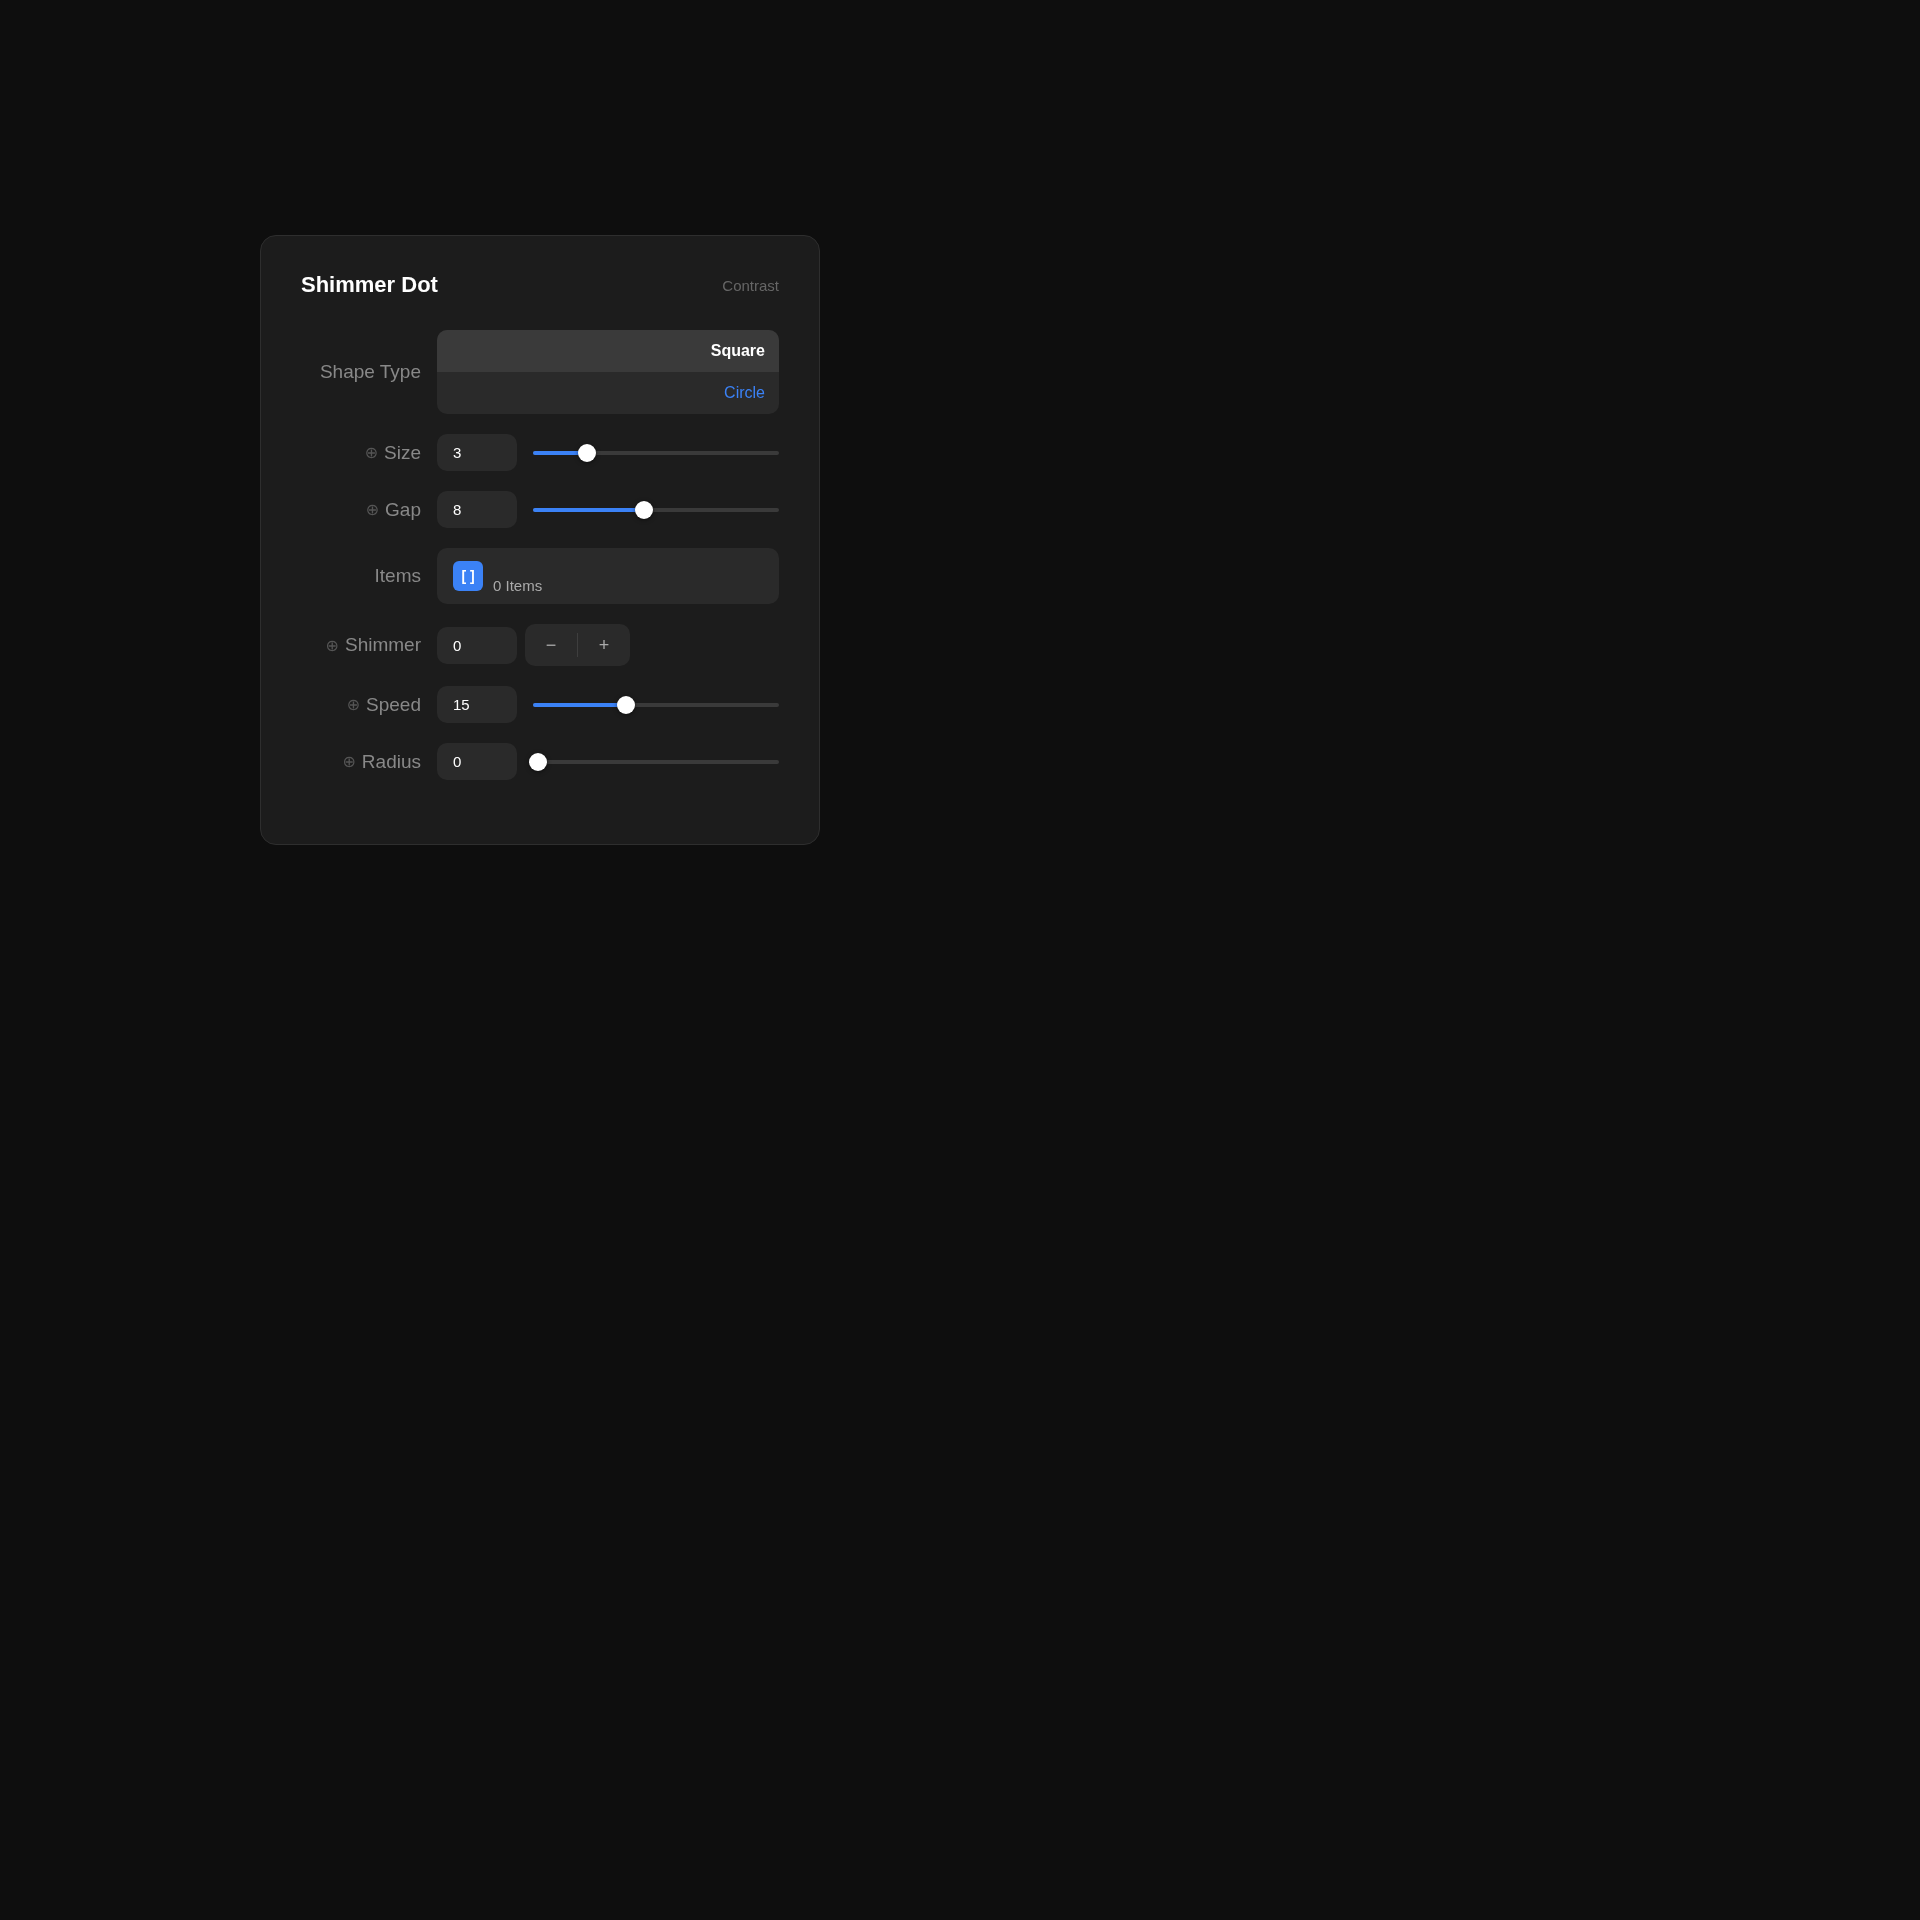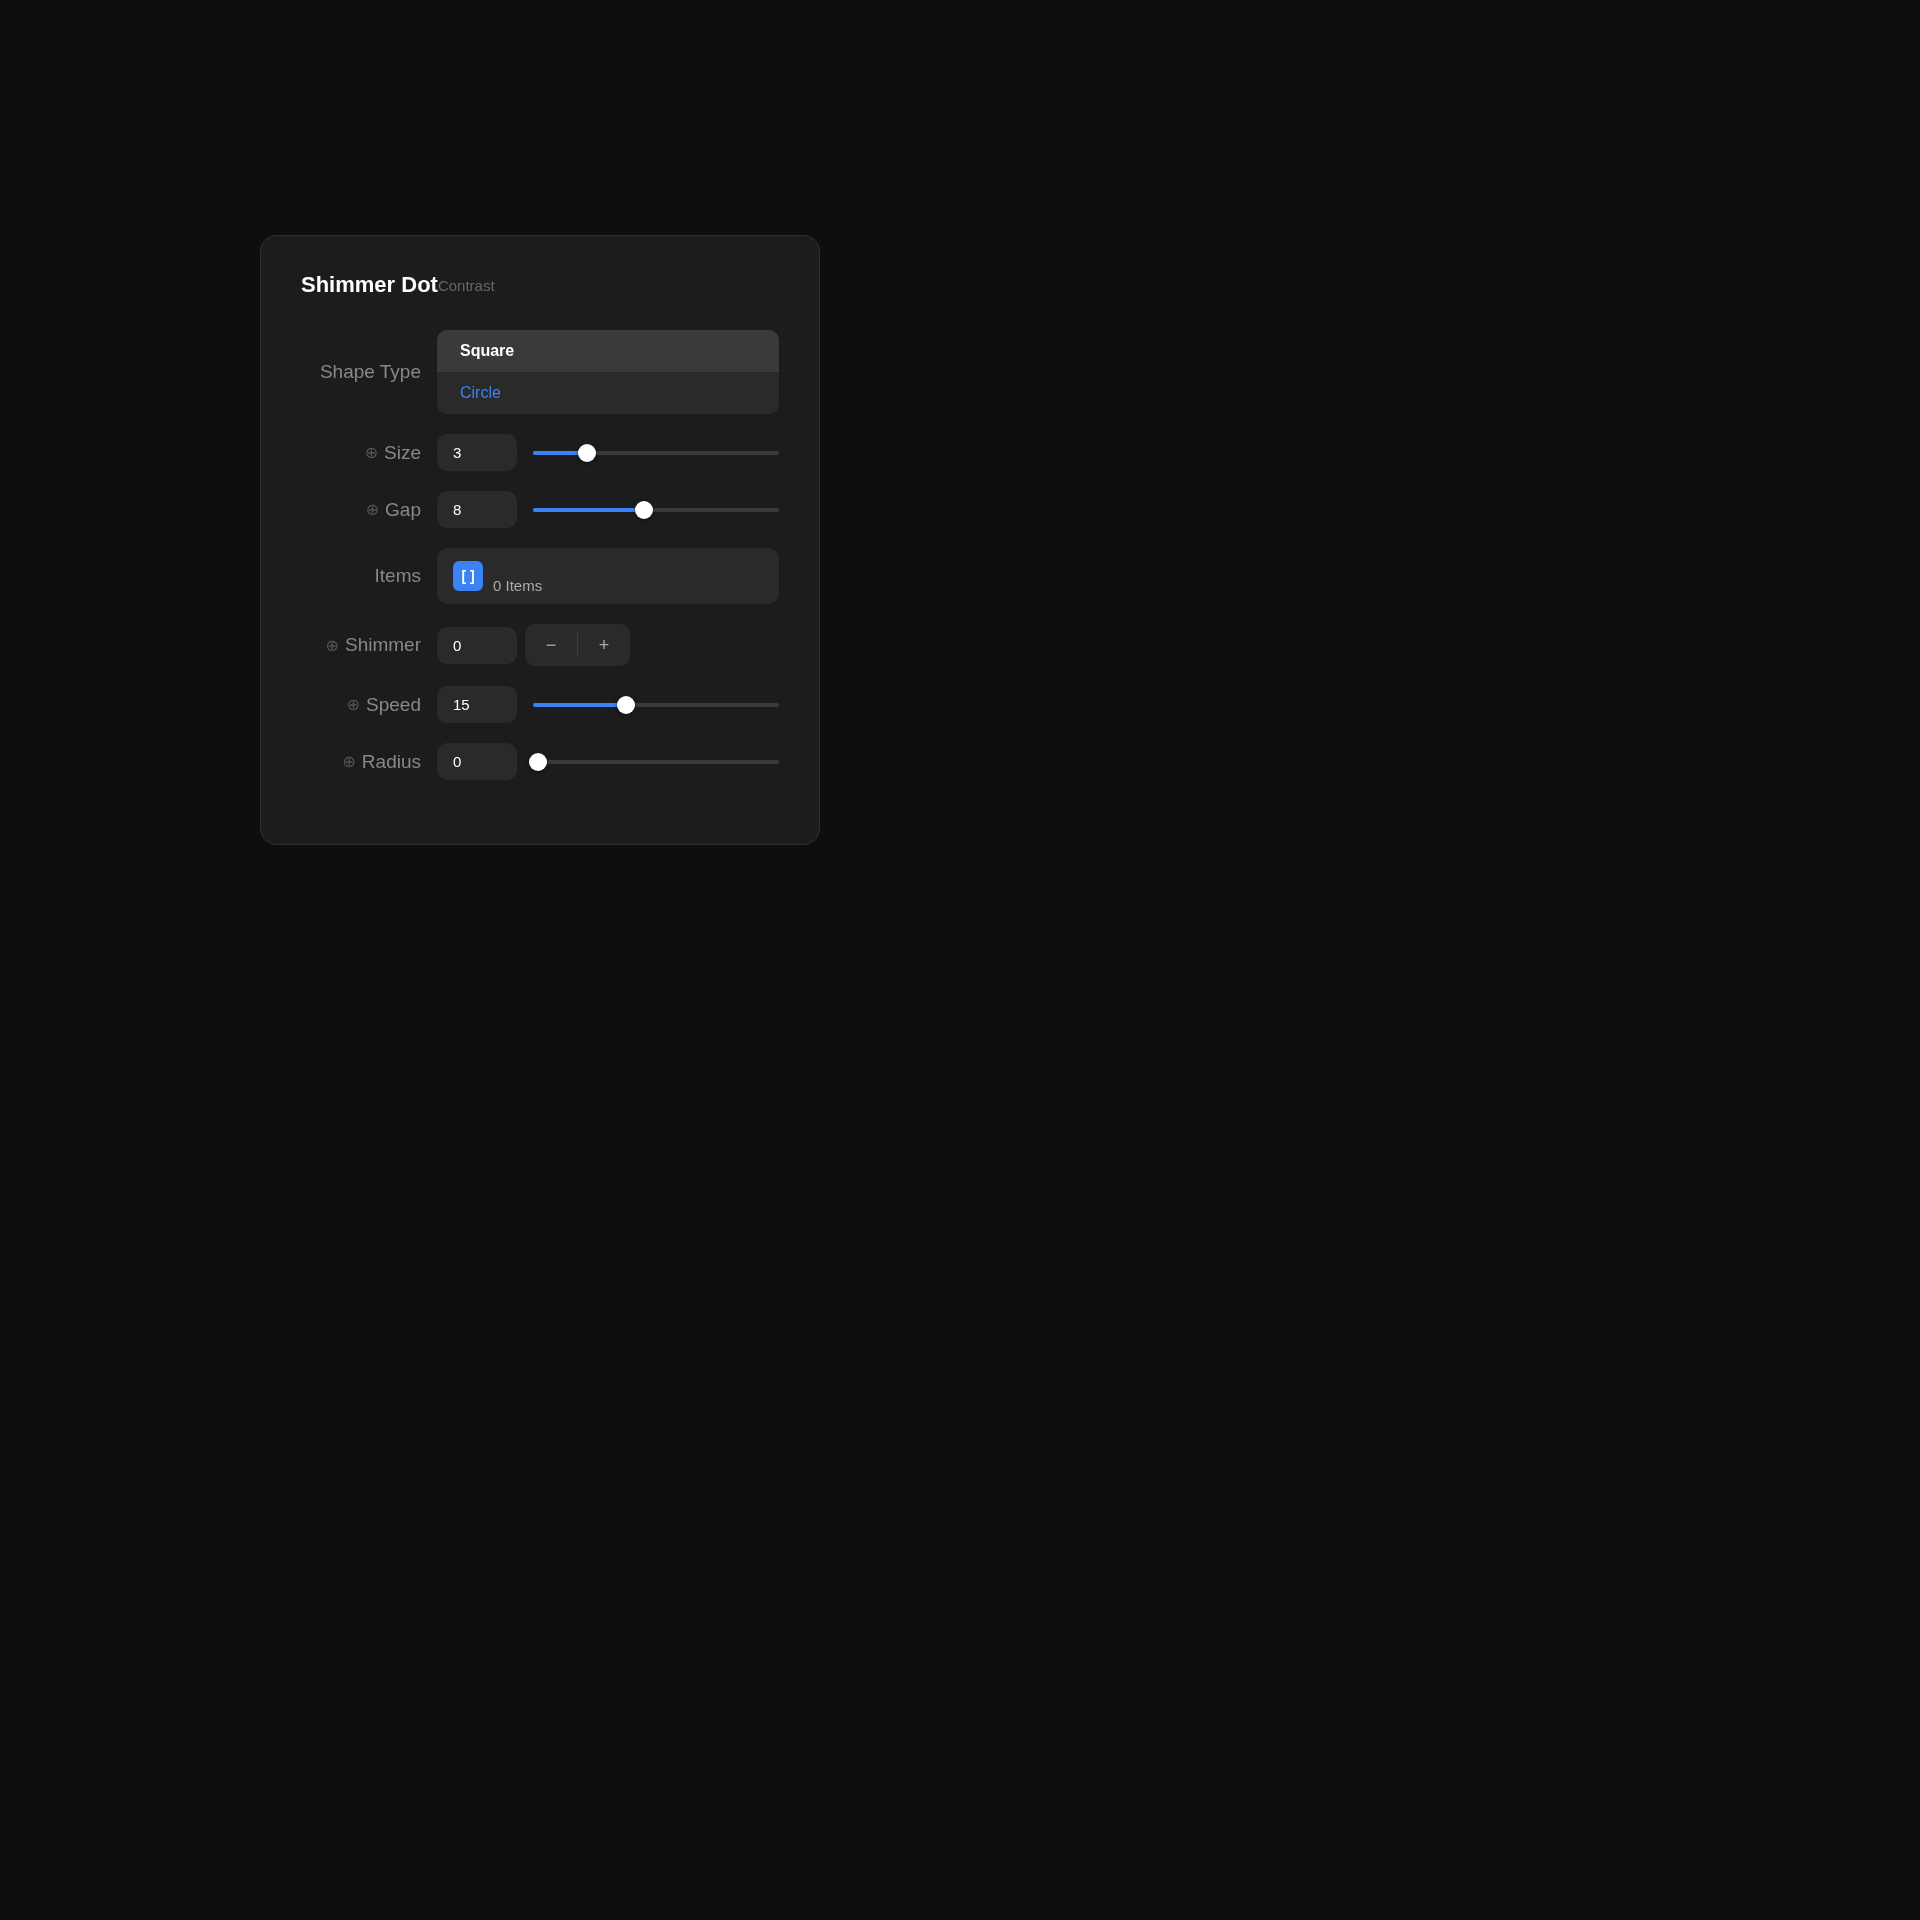--- a/index.html
+++ b/index.html
@@ -18,21 +18,21 @@
       background-color: #1c1c1c;
       border-radius: 16px;
       border: 1px solid #2e2e2e;
       width: 560px;
       padding: 36px 40px 44px 40px;
     }
 
     .panel-header {
       display: flex;
       align-items: center;
-      justify-content: flex-start;
+      justify-content: space-between;
       margin-bottom: 32px;
     }
 
     .panel-title {
       color: #ffffff;
       font-size: 22px;
       font-weight: 700;
     }
 
     .panel-type {
@@ -79,24 +79,25 @@
     }
 
     .dropdown-menu {
       background-color: #2a2a2a;
       border-radius: 10px;
       overflow: hidden;
       width: 100%;
     }
 
     .dropdown-item {
-      padding: 12px 23px;
+      padding: 12px 14px;
       font-size: 16px;
       font-weight: 600;
       cursor: pointer;
+      text-align: right;
     }
 
     .dropdown-item.selected {
       background-color: #3a3a3a;
       color: #ffffff;
     }
 
     .dropdown-item.unselected {
       color: #3b82f6;
       font-weight: 400;

